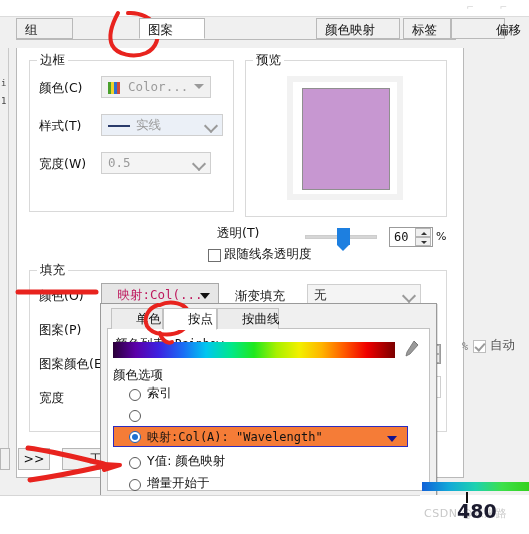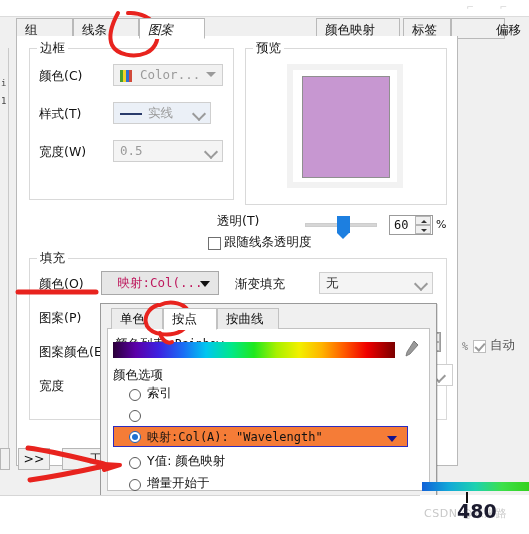--- a/index.html
+++ b/index.html
@@ -23,32 +23,32 @@
 
   
   .tabstrip{position:absolute;left:16px;top:18px;width:440px;height:22px;}
   .tabstrip .tabline{position:absolute;left:0;top:21px;width:440px;height:1px;background:#b9b9b9;}
   .tab{position:absolute;top:0;height:21px;line-height:21px;padding:0 8px;
        background:#f0f0f0;border:1px solid #b9b9b9;border-bottom:1px solid #b9b9b9;
        font-size:12.5px;color:#111;box-sizing:border-box;white-space:nowrap;}
   .tab.sel{background:#ffffff;border-bottom:1px solid #ffffff;z-index:3;}
 
   
-  .panel{position:absolute;left:16px;top:36px;width:440px;height:429px;background:#ffffff;border:1px solid #b9b9b9;border-top:none;}
+  .panel{position:absolute;left:16px;top:48px;width:440px;height:429px;background:#ffffff;border:1px solid #b9b9b9;border-top:none;padding-left:6px;}
 
   
   .gbox{position:absolute;border:1px solid #d9d9d9;}
   .glabel{position:absolute;background:#ffffff;padding:0 3px;font-size:12.5px;color:#111;}
 
   .lbl{position:absolute;font-size:12.5px;color:#111;white-space:nowrap;}
   .lbl-dim{color:#8d8d8d;}
 
   
   .combo{position:absolute;box-sizing:border-box;border:1px solid #cfcfcf;background:#f1f1f1;
-         font-size:12.5px;color:#9a9a9a;height:22px;line-height:20px;margin-left:12px;}
+         font-size:12.5px;color:#9a9a9a;height:22px;line-height:20px;}
   .combo .txt{position:absolute;left:26px;top:0;}
   .combo .arrow{position:absolute;right:6px;top:7px;width:0;height:0;
         border-left:5px solid transparent;border-right:5px solid transparent;border-top:5px solid #9a9a9a;}
   .combo .arrowv{position:absolute;right:6px;top:6px;width:8px;height:8px;
         border-right:2px solid #9a9a9a;border-bottom:2px solid #9a9a9a;transform:rotate(45deg);}
   .swatch{position:absolute;left:6px;top:5px;width:12px;height:12px;overflow:hidden;}
   .swatch i{display:inline-block;width:3px;height:12px;float:left;}
   .solidline{position:absolute;left:6px;top:10px;width:22px;height:2px;background:#2a3b6b;}
 
   
@@ -86,21 +86,21 @@
   .cbox.chk:after{content:"";position:absolute;left:3px;top:0px;width:4px;height:8px;
      border-right:2px solid #9a9a9a;border-bottom:2px solid #9a9a9a;transform:rotate(42deg);}
 
   
   .btn{position:absolute;box-sizing:border-box;background:#f0f0f0;border:1px solid #b6b6b6;
        font-size:12.5px;color:#111;text-align:center;}
 
   
   .popup{position:absolute;left:100px;top:303px;width:335px;height:192px;background:#f0f0f0;
          border:1px solid #9a9a9a;box-shadow:1px 1px 0 rgba(0,0,0,.12);}
-  .ptab{position:absolute;top:4px;height:22px;line-height:20px;padding:0 8px;box-sizing:border-box;
+  .ptab{position:absolute;top:4px;height:22px;line-height:20px;padding:0 24px;box-sizing:border-box;
         background:#ececec;border:1px solid #c2c2c2;font-size:12.5px;color:#111;white-space:nowrap;}
   .ptab.sel{background:#ffffff;border-bottom:1px solid #ffffff;z-index:3;}
   .ptabline{position:absolute;left:6px;top:24px;width:323px;height:1px;background:#c2c2c2;}
   .pbody{position:absolute;left:6px;top:25px;width:323px;height:162px;background:#ffffff;border:1px solid #c2c2c2;border-top:none;box-sizing:border-box;}
 
   .gradbar{position:absolute;left:12px;top:38px;width:282px;height:16px;
     background:linear-gradient(to right,#2b0038 0%,#5b00a8 8%,#3d20e0 16%,#1a6ef5 25%,#00c6f0 33%,#00e88a 42%,#1ee81e 50%,#a8f000 58%,#f2f000 66%,#ffb400 74%,#ff5a00 82%,#f00000 90%,#7a0000 100%);}
   .pencil{position:absolute;left:303px;top:36px;width:16px;height:18px;}
 
   .radio{position:absolute;width:12px;height:12px;border-radius:50%;box-sizing:border-box;border:1px solid #5a5a5a;background:#fff;}
@@ -133,22 +133,21 @@
 
   <div class="outer-frame"></div>
 
   <div class="edge-text mono" style="left:1px;top:78px;">i</div>
   <div class="edge-text mono" style="left:1px;top:96px;">1</div>
   <div class="edge-bar"></div>
 
   <div class="tabstrip">
     <div class="tabline"></div>
     <div class="tab" style="left:0px;width:57px;">组</div>
-    <div class="tab" style="left:57px;width:66px;">线条</div>
-    <div class="tab sel" style="left:123px;width:66px;font-style:italic;">图案</div>
+    <div class="tab sel" style="left:123px;width:66px;">图案</div>
     <div class="tab" style="left:300px;width:84px;">颜色映射</div>
     <div class="tab" style="left:387px;width:48px;">标签</div>
     <div class="tab" style="left:435px;width:50px;padding-left:44px;">偏移</div>
   </div>
 
   <div class="panel">
 
     <div class="gbox" style="left:12px;top:12px;width:203px;height:150px;"></div>
     <div class="glabel" style="left:20px;top:4px;">边框</div>
 
@@ -158,21 +157,21 @@
           <i style="background:#4aa02c"></i>
           <i style="background:#f2d22a"></i>
           <i style="background:#2f6fd0"></i>
           <i style="background:#d24a3a"></i>
         </span>
       <span class="txt mono">Color...</span>
       <span class="arrow"></span>
     </div>
 
     <div class="lbl" style="left:22px;top:70px;">样式(T)</div>
-    <div class="combo" style="left:84px;top:66px;width:98px;background:#ebf0f7;">
+    <div class="combo" style="left:84px;top:66px;width:122px;background:#ebf0f7;">
       <span class="solidline"></span>
       <span class="txt" style="left:34px;">实线</span>
       <span class="arrowv"></span>
     </div>
 
     <div class="lbl" style="left:22px;top:108px;">宽度(W)</div>
     <div class="combo" style="left:84px;top:104px;width:110px;background:#f4f4f4;">
       <span class="txt mono" style="left:6px;">0.5</span>
       <span class="arrowv"></span>
     </div>

